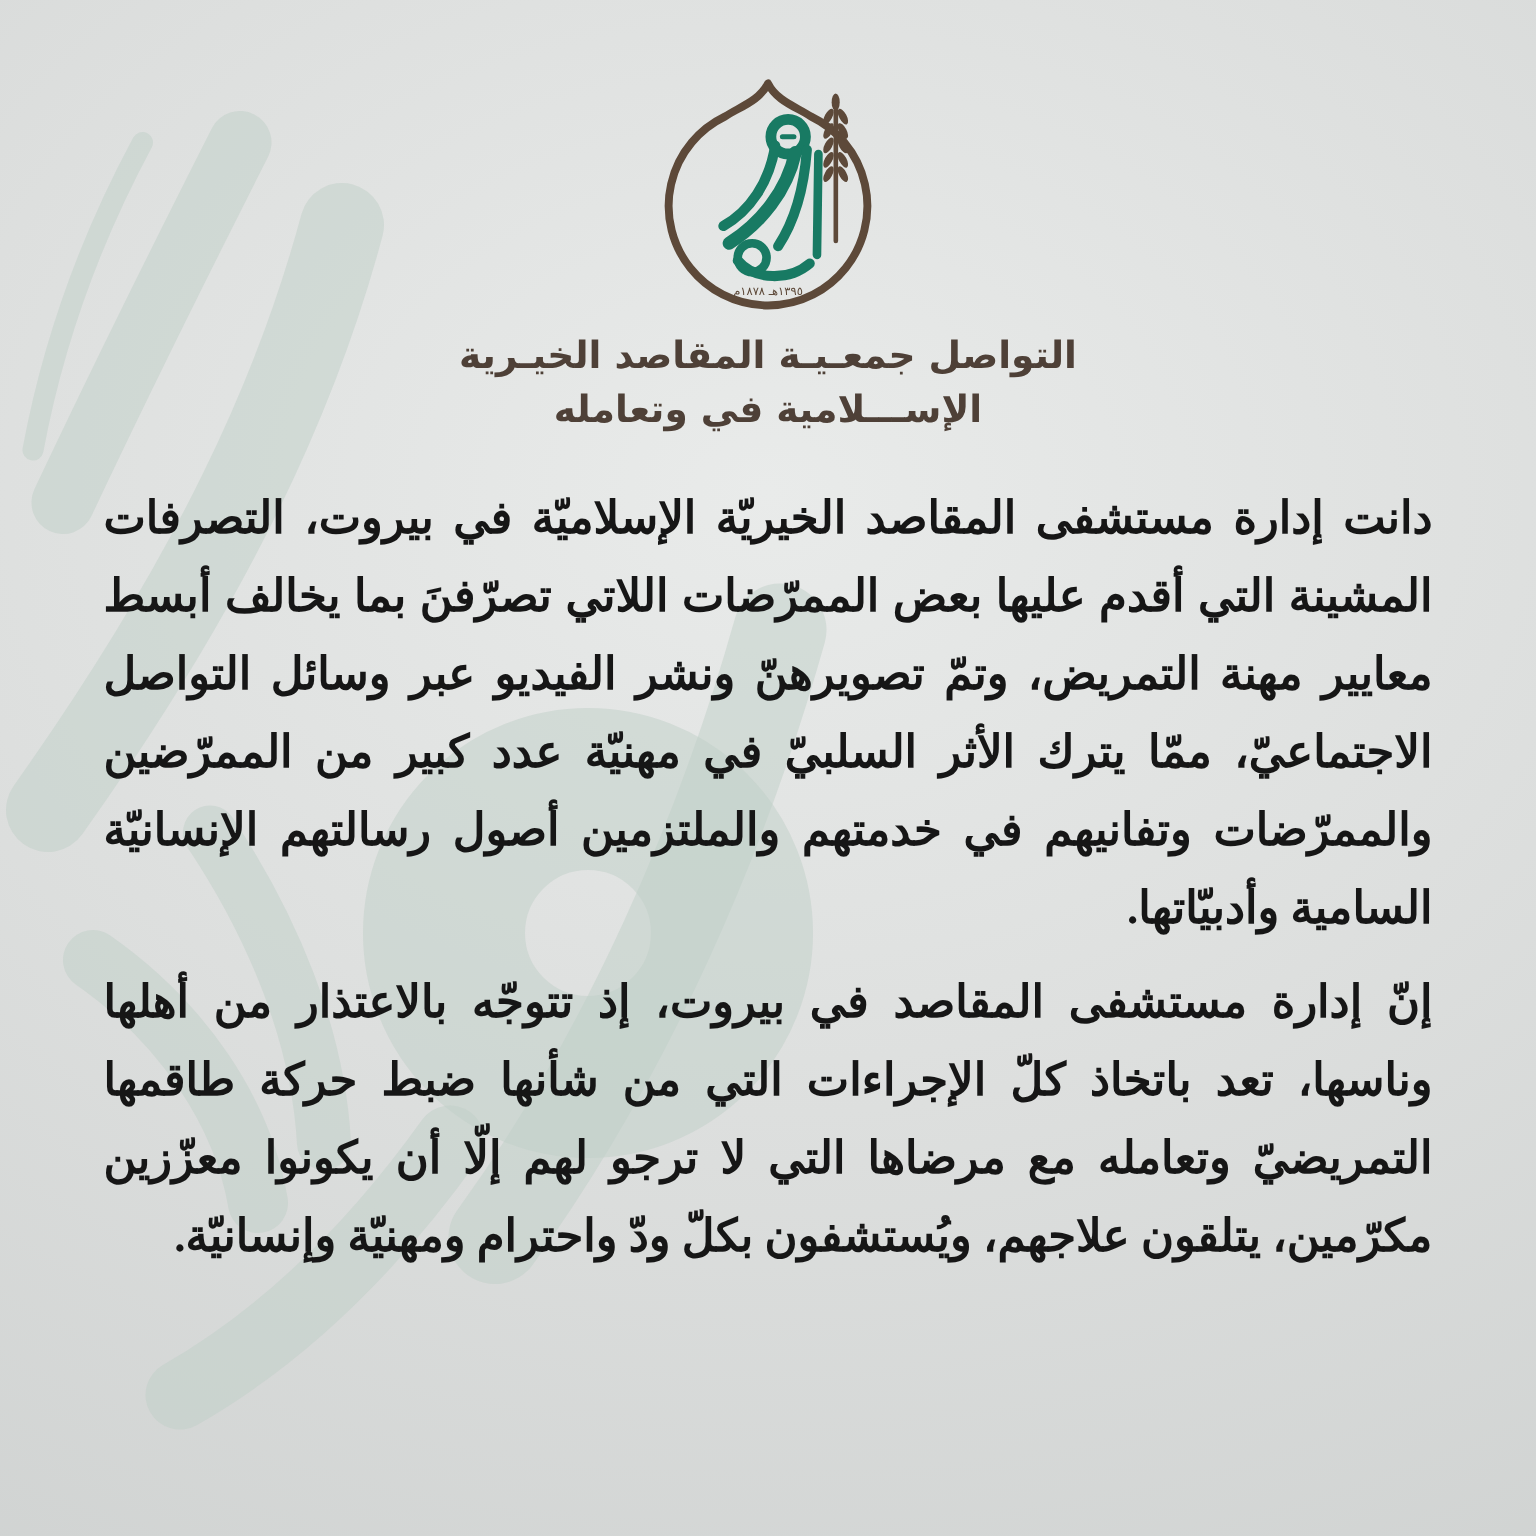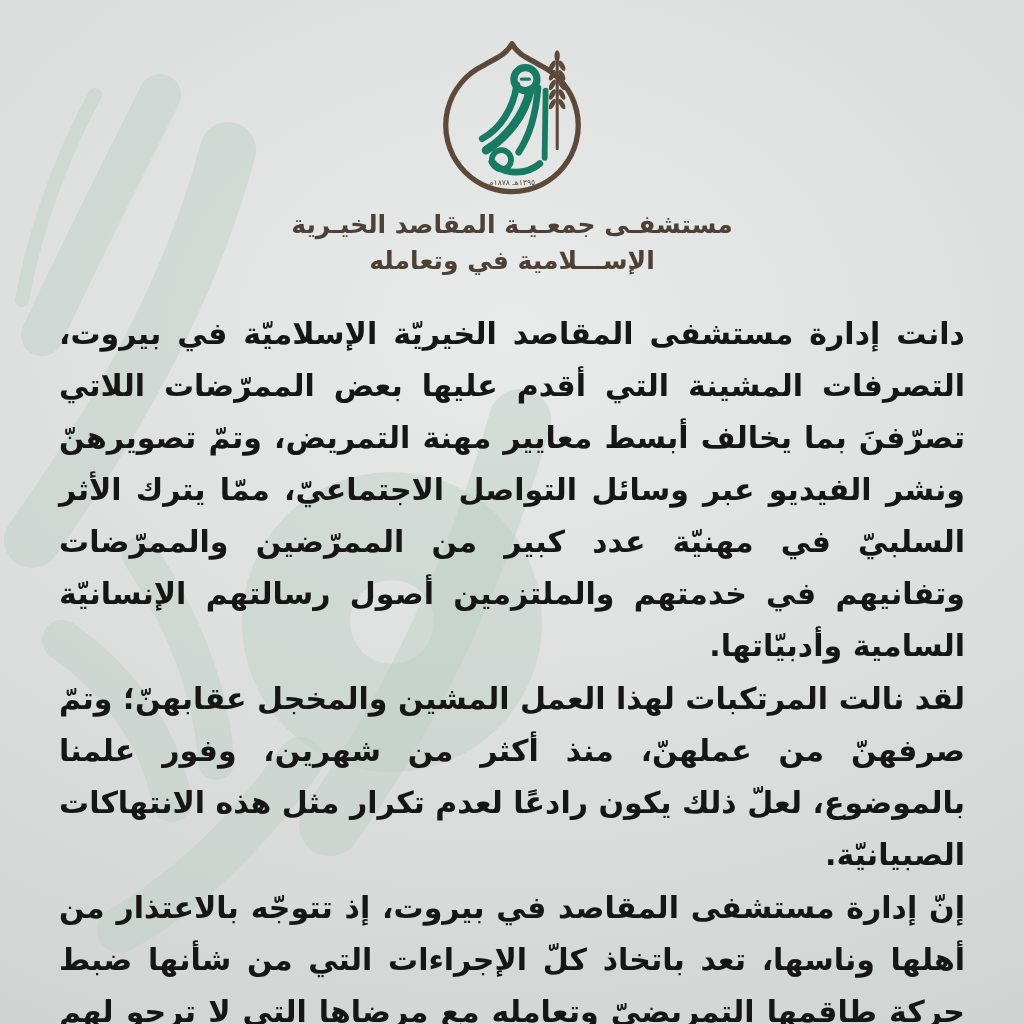--- a/index.html
+++ b/index.html
@@ -9,41 +9,41 @@
   }
   .page{
     position:relative;width:1024px;height:1024px;
     background:radial-gradient(120% 90% at 50% 32%, #e9ebea 0%, #dddfde 45%, #cdd0cf 100%);
   }
   .watermark{
     position:absolute;top:0;left:0;width:1024px;height:1024px;
     pointer-events:none;
   }
   .content{position:relative;z-index:1;}
-  header{padding-top:35px;text-align:center;}
+  header{padding-top:47px;text-align:center;}
   .logo-svg{display:block;margin:0 auto;width:168px;height:168px;}
   .org-name{
     margin-top:4px;
     color:#4e4037;
     font-weight:bold;
     font-size:25px;
     line-height:1.42;
     letter-spacing:0;
   }
   .statement{
     direction:rtl;
     margin:30px 58px 0 58px;
     color:#161616;
     font-weight:bold;
     font-size:30px;
     line-height:52px;
     text-align:justify;
     text-justify:inter-word;
   }
-  .statement p{margin:1px;padding:0;}
+  .statement p{margin:11px;padding:0;font-family:Liberation Serif, serif;}
 </style>
 </head>
 <body>
 
 <div class="page">
 
   <svg class="watermark" viewBox="0 0 1024 1024" aria-hidden="true">
     <g fill="none" stroke="#bfcfc8" stroke-opacity="0.5" stroke-linecap="round">
       <path d="M95,95 C60,160 35,230 22,300" stroke-width="14"></path>
       <path d="M160,95 C122,170 82,250 42,335" stroke-width="42"></path>
@@ -86,24 +86,23 @@
           <path d="M112,55 C110,82 104,104 92,122" stroke-width="7"></path>
           <path d="M120,58 L119,128" stroke-width="6"></path>
           <circle cx="74" cy="130" r="10" stroke-width="6"></circle>
           <path d="M64,132 C76,146 100,146 114,134" stroke-width="7"></path>
         </g>
 
         <text x="85" y="156" text-anchor="middle" font-size="8" fill="#5d4939" style="direction:rtl; font-family:'DejaVu Sans', sans-serif;">١٣٩٥هـ ١٨٧٨م</text>
       </svg>
 
       <div class="org-name" dir="rtl">
-        <div>مستشفـى جمعـيـة المقاصد الخيـرية</div>
+        <div>التواصل جمعـيـة المقاصد الخيـرية</div>
         <div>الإســـلامية في وتعامله</div>
       </div>
     </header>
 
     <main class="statement">
       <p>دانت إدارة مستشفى المقاصد الخيريّة الإسلاميّة في بيروت، التصرفات المشينة التي أقدم عليها بعض الممرّضات اللاتي تصرّفنَ بما يخالف أبسط معايير مهنة التمريض، وتمّ تصويرهنّ ونشر الفيديو عبر وسائل التواصل الاجتماعيّ، ممّا يترك الأثر السلبيّ في مهنيّة عدد كبير من الممرّضين والممرّضات وتفانيهم في خدمتهم والملتزمين أصول رسالتهم الإنسانيّة السامية وأدبيّاتها.</p>
-      <p>لقد نالت المرتكبات لهذا العمل المشين والمخجل عقابهنّ؛ وتمّ صرفهنّ من عملهنّ، منذ أكثر من شهرين، وفور علمنا بالموضوع، لعلّ ذلك يكون رادعًا لعدم تكرار مثل هذه الانتهاكات الصبيانيّة.</p>
       <p>إنّ إدارة مستشفى المقاصد في بيروت، إذ تتوجّه بالاعتذار من أهلها وناسها، تعد باتخاذ كلّ الإجراءات التي من شأنها ضبط حركة طاقمها التمريضيّ وتعامله مع مرضاها التي لا ترجو لهم إلّا أن يكونوا معزّزين مكرّمين، يتلقون علاجهم، ويُستشفون بكلّ ودّ واحترام ومهنيّة وإنسانيّة.</p>
     </main>
   </div>
 </div>
 
 </body></html>

